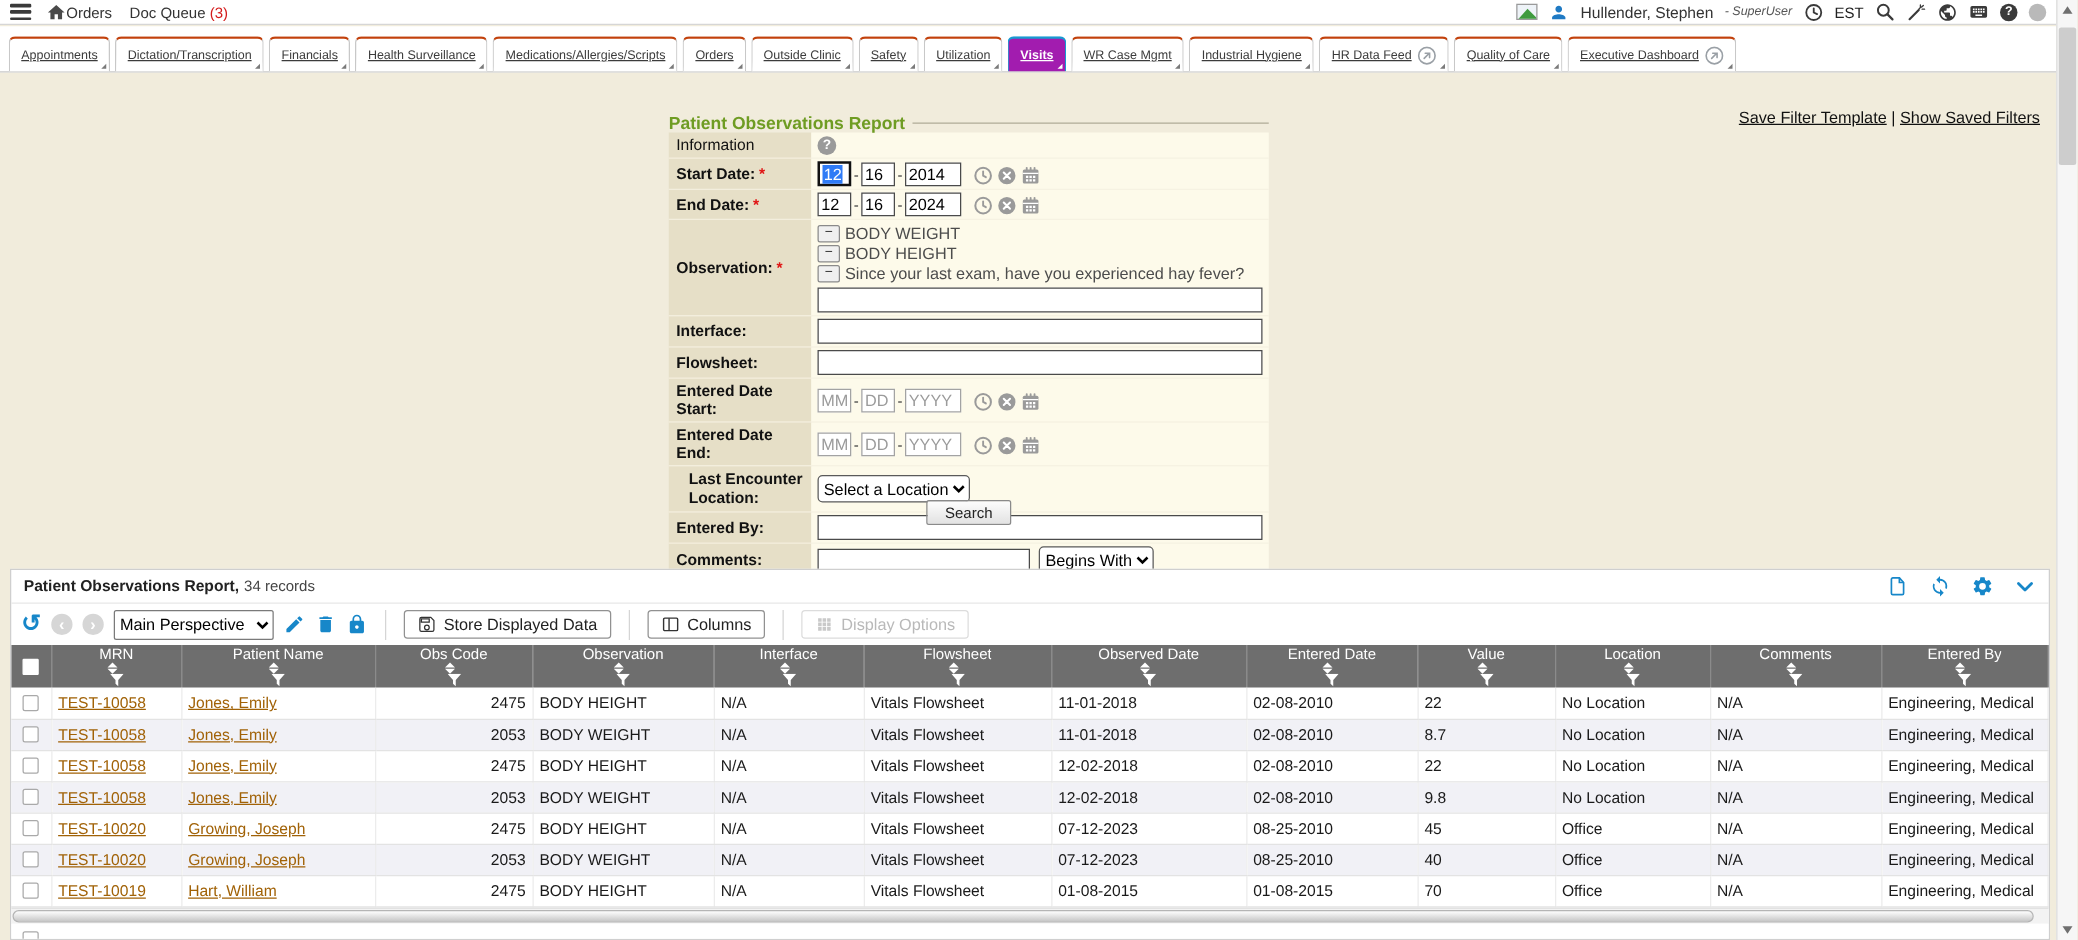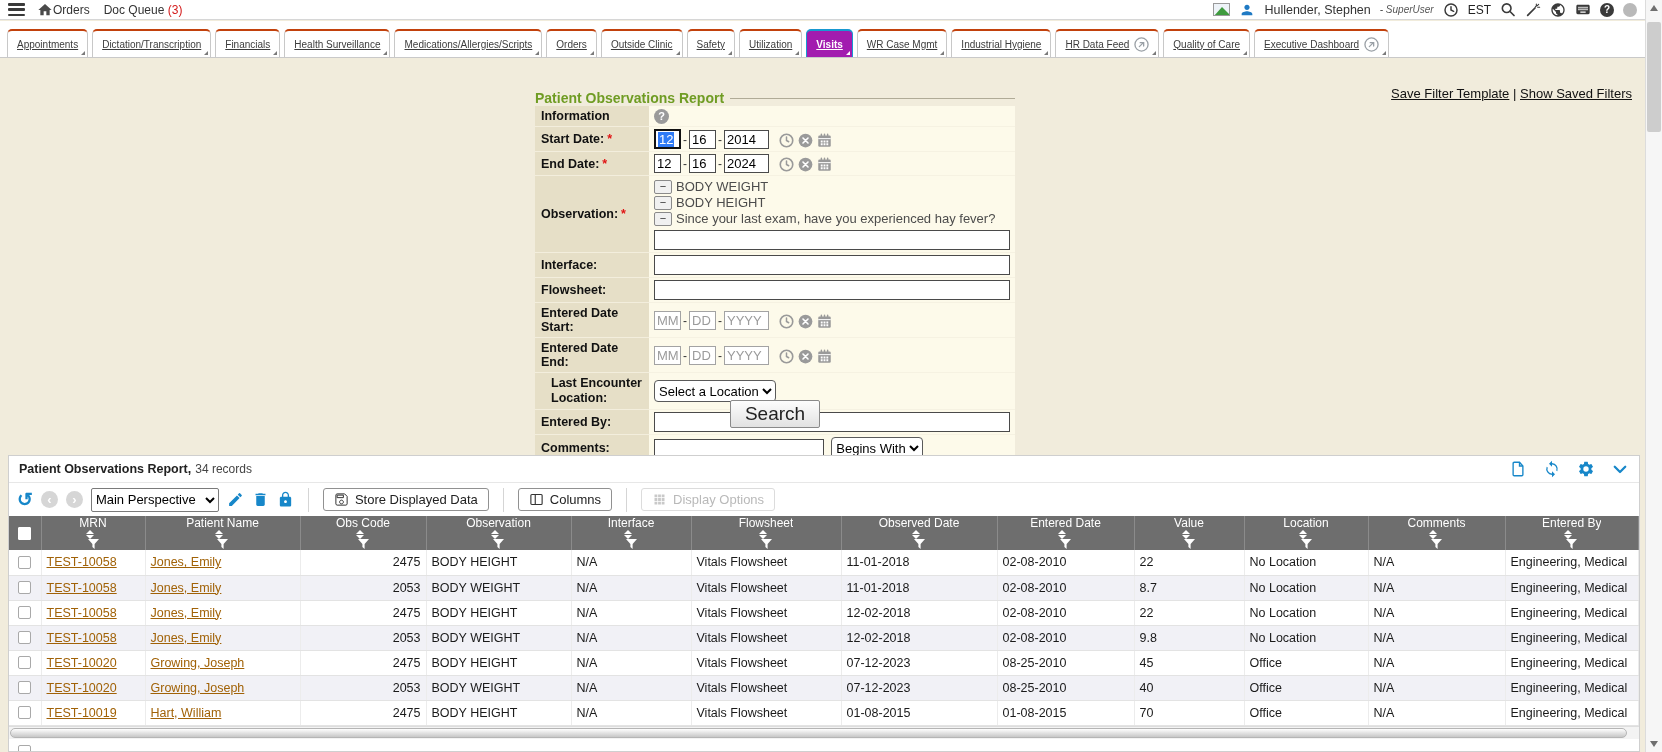--- a/index.html
+++ b/index.html
@@ -33,40 +33,40 @@
   .filter-links { position:absolute; top:70px; right:30px; font-size:13px; color:#111;margin-top:16px; }
   .filter-links a { color:#111; text-decoration:underline; cursor:pointer; }
 
   
   .form-wrap { position:absolute; left:535px; top:90px; width:480px; }
   .form-title { display:flex; align-items:center; font-size:14px; font-weight:bold; color:#6f9c23; height:16px; }
   .form-title::after { content:""; flex:1; border-top:1px solid #b0ab97; margin-left:6px; }
   .frm-table { width:100%; border-collapse:collapse; }
   .frm-table td { vertical-align:middle; }
   .lbl { width:115px; background:#e6dfc7; padding:3px 6px; font-weight:bold; font-size:12.5px; color:#111; border-bottom:1px solid #f3eedd; }
-  .lbl.norm { font-weight:bold; }
+  .lbl.norm { font-weight:normal; }
   .fld { background:#fdfaea; padding:2px 5px; border-bottom:1px solid #f6f2e2; }
   .req { color:#e01414; font-weight:bold; margin-left:3px; }
   .date-input { width:27px; height:19px; border:1.5px solid #4a4a4a; font-size:13px; padding:0 2px; font-family:"Liberation Sans",sans-serif; }
   .date-input.yr { width:45px; }
   .date-input.ph { border-color:#a3a3a3; color:#9b9b9b; }
   .date-input.ph::placeholder { color:#9b9b9b; opacity:1; }
   .focus-box { display:inline-flex; align-items:center; width:27px; height:20px; border:2px solid #111; background:#fff; padding-left:2px; font-size:13px; }
   .focus-box .sel { background:#2f7bf6; color:#fff; padding:0 1px; }
   .dash { margin:0 2px; color:#333; }
   .row-icons { display:inline-flex; align-items:center; gap:4px; margin-left:7px; vertical-align:middle; }
   .gicon { width:15px; height:15px; }
   .circle-help { width:15px; height:15px; border-radius:50%; background:#9a9a9a; color:#fff; font-size:11px; font-weight:bold; display:inline-flex; align-items:center; justify-content:center; }
   .txt-input { width:356px; height:20px; border:1.5px solid #4a4a4a; font-size:13px; padding:0 3px; font-family:"Liberation Sans",sans-serif; }
   .obs-item { display:flex; align-items:center; gap:4px; margin:1px 0; color:#4c4c4c; font-size:13px; }
   .minus-btn { width:18px; height:14px; border:1px solid #8a8a8a; background:#f0f0f0; border-radius:2px; font-size:11px; line-height:11px; text-align:center; color:#333; cursor:pointer; }
   select { font-family:"Liberation Sans",sans-serif; font-size:13px; border:1px solid #5a5a5a; border-radius:4px; background:#fff; height:22px; }
   .cm-input { width:170px; height:19px; border:1.5px solid #4a4a4a; font-size:13px; padding:0 3px; }
   .search-row { position:absolute; left:535px; top:400px; width:480px; text-align:center; }
-  .search-btn { font-family:"Liberation Sans",sans-serif; font-size:19px; color:#222; background:linear-gradient(#fdfdfd,#e2e2e2); border:1px solid #8a8a8a; border-radius:2px; padding:2px 14px; cursor:pointer; }
+  .search-btn { font-family:"Liberation Sans",sans-serif; font-size:12px; color:#222; background:linear-gradient(#fdfdfd,#e2e2e2); border:1px solid #8a8a8a; border-radius:2px; padding:2px 14px; cursor:pointer; }
 
   
   .panel { position:absolute; left:8px; top:455px; width:1632px; height:297px; background:#fff; border:1px solid #cfcfcf; overflow:hidden; }
   .panel-header { height:27px; display:flex; align-items:center; padding:0 10px; border-bottom:1px solid #e7e7e7; }
   .panel-title { font-weight:bold; font-size:12.5px; color:#222; }
   .panel-count { font-size:12px; color:#444; margin-left:4px; }
   .panel-hicons { margin-left:auto; display:flex; align-items:center; gap:16px; }
   .blue-icon { width:18px; height:18px; cursor:pointer; }
 
   .toolbar { height:33px; display:flex; align-items:center; padding:0 8px; gap:8px; }

